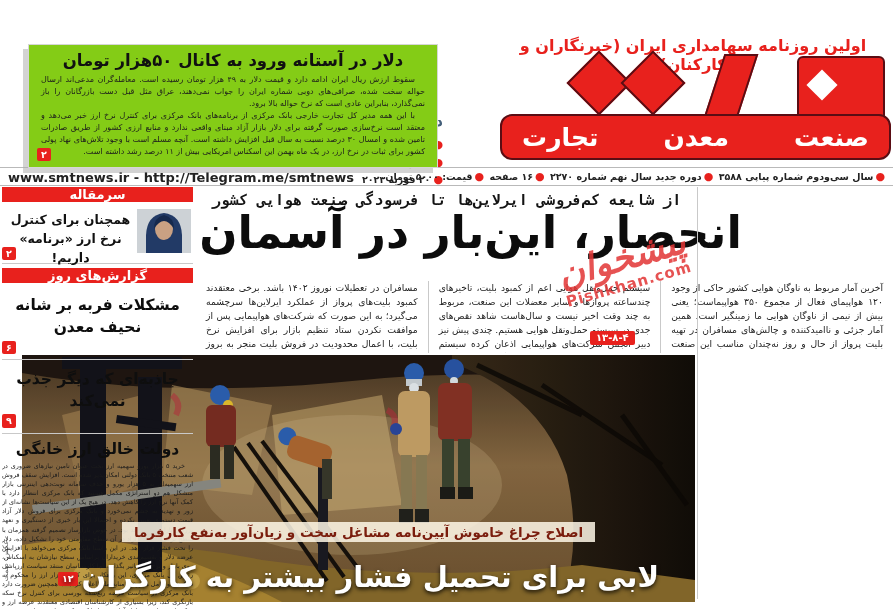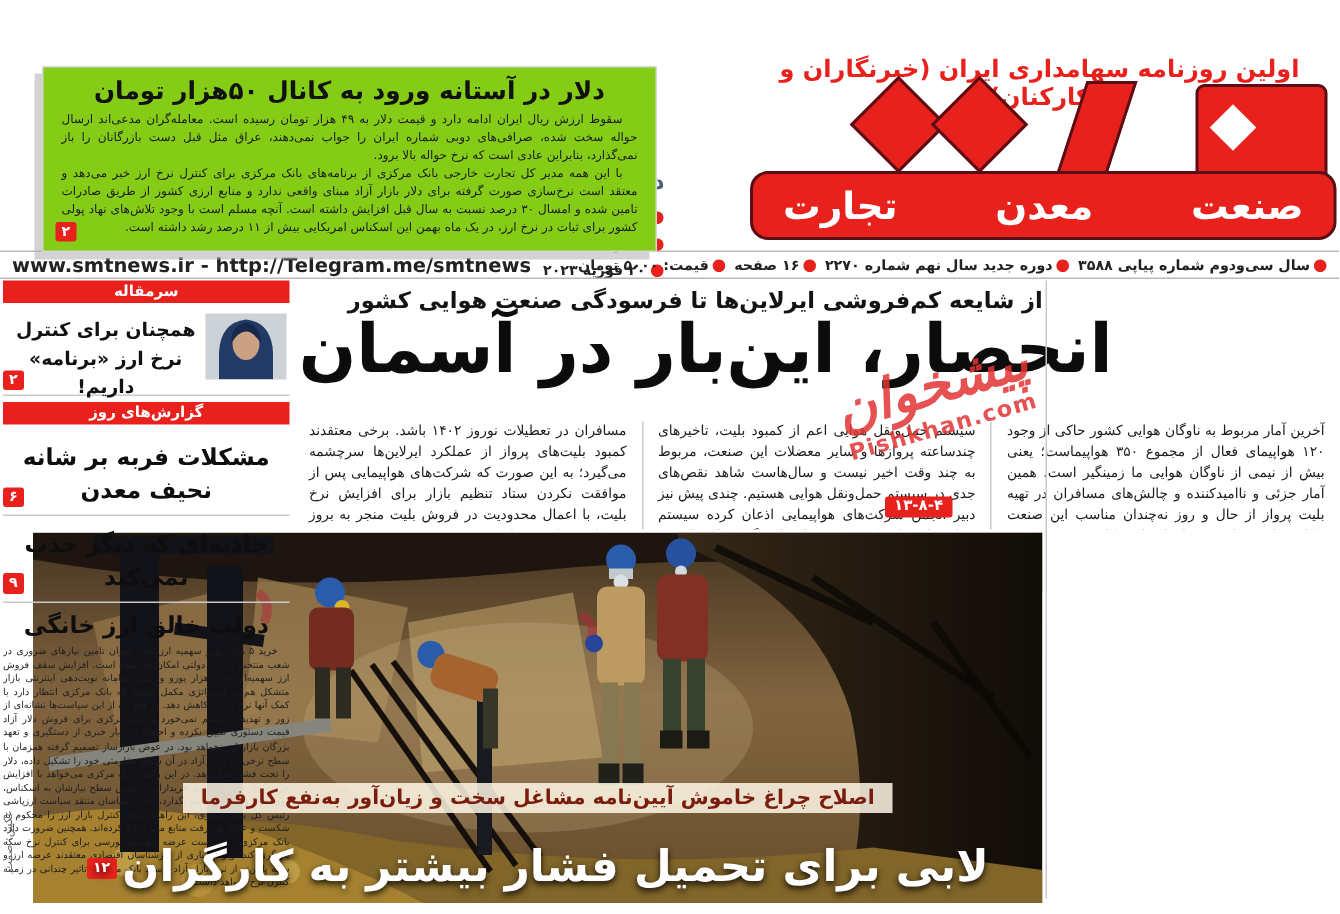--- a/index.html
+++ b/index.html
@@ -31,50 +31,50 @@
   
   .dollar-box{position:absolute;left:28px;top:44px;width:410px;height:124px;background:#84cc16;
               border:1px solid #d6d6d6;box-shadow:-5px 5px 0 rgba(175,175,175,.55);
               box-sizing:border-box;padding:4px 12px;overflow:hidden;}
   .dollar-title{text-align:center;font-weight:bold;font-size:16.5px;margin:2px 0 4px;}
   .dollar-box p{margin:0;font-size:8px;line-height:1.5;text-align:justify;color:#1c1c1c;text-indent:10px;}
   .badge{display:inline-block;background:#e8211d;color:#fff;font-weight:bold;font-size:9.5px;
          padding:1px 4px;border-radius:2px;line-height:1.2;}
   .dollar-badge{position:absolute;left:8px;bottom:6px;}
   
-  .lead-kicker{position:absolute;right:181px;top:191px;width:497px;text-align:center;
-               font-weight:bold;font-size:15px;color:#141414;}
+  .lead-kicker{position:absolute;right:198px;top:191px;width:497px;text-align:center;
+               font-weight:bold;font-size:15px;color:#141414;font-family:Liberation Mono, monospace;}
   .lead-headline{position:absolute;right:150px;top:206px;width:545px;text-align:center;
                  font-weight:bold;font-size:45px;letter-spacing:-1px;color:#0c0c0c;}
   .lead-cols{position:absolute;right:0;top:281px;width:697px;height:72px;display:flex;}
   .lead-col{flex:1;padding:0 10px;font-size:9.2px;line-height:1.52;text-align:justify;color:#1c1c1c;overflow:hidden;}
   .lead-col + .lead-col{border-right:1px solid #c9c9c9;}
   .lead-pages-badge{position:absolute;left:590px;top:331px;font-size:10px;padding:1px 6px;}
   
   .photo{position:absolute;left:22px;top:355px;width:673px;height:247px;overflow:hidden;}
   .photo-kicker-wrap{position:absolute;left:0;right:0;bottom:60px;text-align:center;z-index:4;}
   .photo-kicker{display:inline-block;background:rgba(255,248,232,.85);color:#7a1d0d;
                 font-weight:bold;font-size:13.5px;padding:2px 12px;}
   .photo-headline{position:absolute;left:0;right:0;bottom:8px;text-align:center;z-index:4;
                   color:#fff;font-weight:bold;font-size:29px;text-shadow:0 2px 4px rgba(0,0,0,.85);margin-top:48px;}
   .photo-headline .badge{vertical-align:middle;margin-right:4px;}
   .credit{position:absolute;left:1px;top:540px;font-size:7.5px;color:#666;
           writing-mode:vertical-rl;transform:rotate(180deg);}
   
   .vsep{position:absolute;left:697px;top:187px;bottom:10px;width:1px;background:#c9c9c9;}
   .sidebar{position:absolute;left:2px;top:187px;width:191px;}
-  .secbar{height:15px;background:#e8211d;color:#fff;font-size:10px;font-weight:bold;
+  .secbar{height:15px;background:#e8211d;color:#fff;font-size:13px;font-weight:bold;
           display:flex;align-items:center;justify-content:center;margin-bottom:3px;}
   .editorial{position:relative;height:58px;border-bottom:1px solid #c9c9c9;}
   .ed-photo{position:absolute;right:2px;top:4px;width:54px;height:44px;background:#cfd3d6;overflow:hidden;}
   .ed-title{position:absolute;right:60px;left:6px;top:6px;text-align:center;
             font-size:12.5px;font-weight:bold;line-height:1.5;color:#111;}
   .ed-badge{position:absolute;left:0;bottom:3px;}
   .report{position:relative;text-align:center;font-weight:bold;font-size:15.5px;line-height:1.45;
-          padding:8px 6px 4px;border-bottom:1px solid #c9c9c9;color:#0e0e0e;}
+          padding:8px 6px 20px;border-bottom:1px solid #c9c9c9;color:#0e0e0e;}
   .report .badge{position:absolute;left:0;bottom:5px;}
   .report3{position:relative;padding:6px 0 0;}
   .report3-title{text-align:center;font-weight:bold;font-size:15.5px;margin-bottom:4px;color:#0e0e0e;}
   .report3-body{font-size:6.4px;line-height:1.42;text-align:justify;color:#1c1c1c;
                 height:168px;overflow:hidden;text-indent:8px;}
   
   .watermark{position:absolute;left:534px;top:240px;width:180px;text-align:center;z-index:6;
              transform:rotate(-16deg);color:#e23535;opacity:.85;pointer-events:none;}
   .watermark .fa{font-size:36px;font-weight:bold;font-style:italic;line-height:1;}
   .watermark .en{font-size:15px;font-weight:bold;letter-spacing:1px;direction:ltr;}

